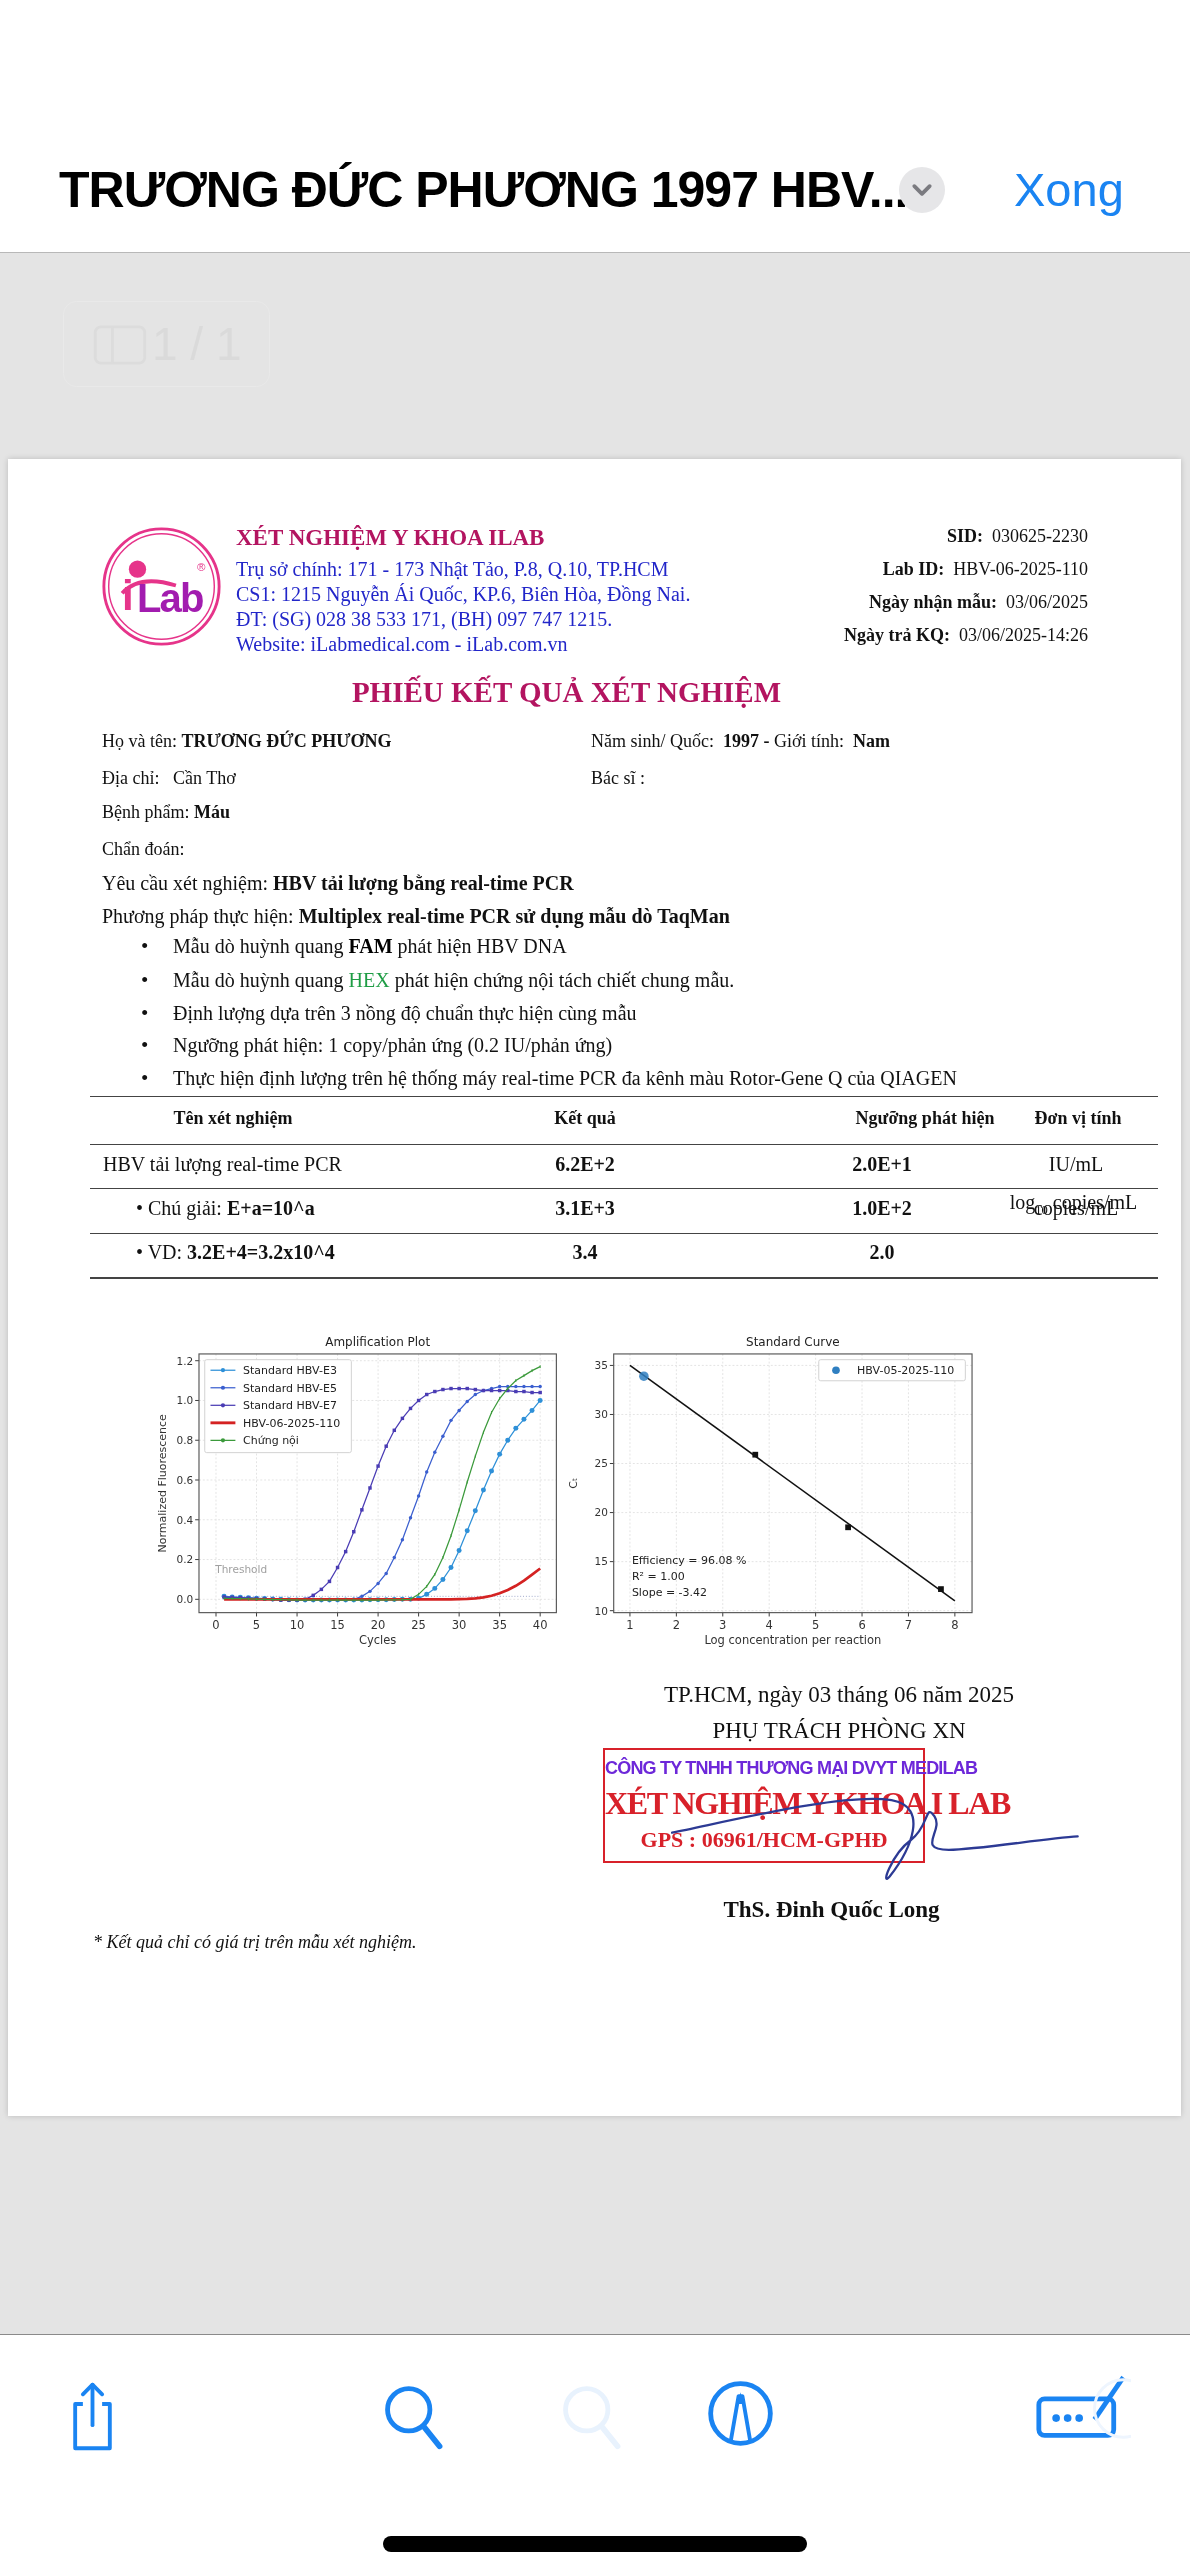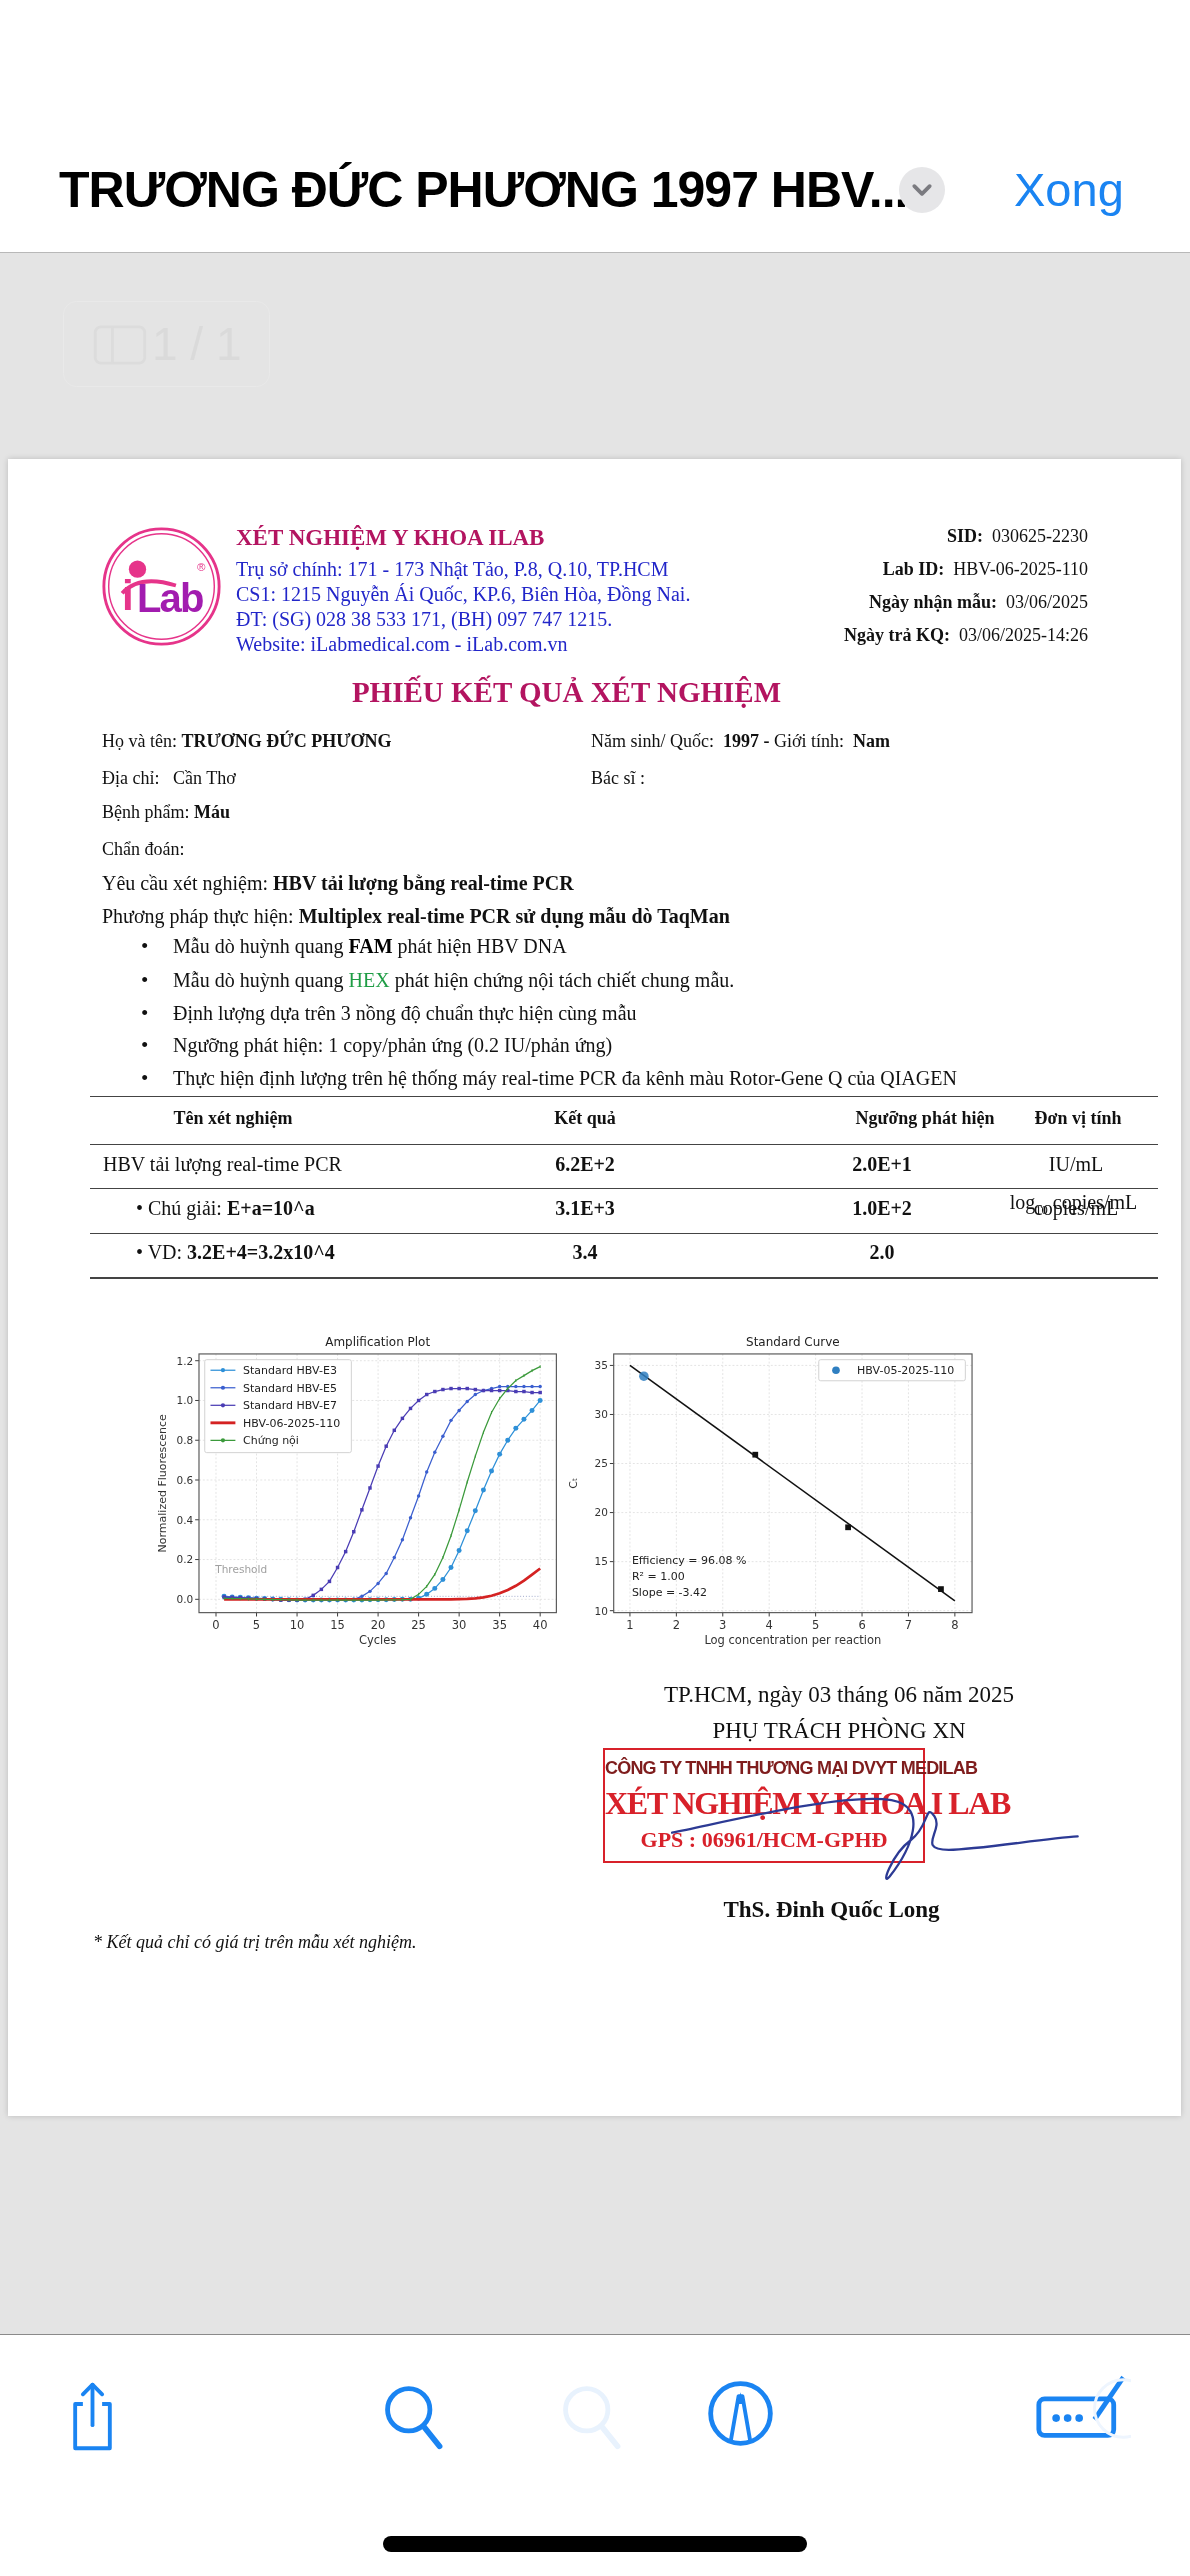--- a/index.html
+++ b/index.html
@@ -422,21 +422,21 @@
     <g>
       <rect x="269" y="34" width="153" height="22" fill="#fff" stroke="#d0d0d0" rx="2"></rect>
       <circle cx="287" cy="45" r="4" fill="#2f7fc1"></circle>
       <text x="309" y="49" font-size="11.5" fill="#222">HBV-05-2025-110</text>
     </g>
   </svg>
 
 <div class="abs doc cellc" style="left:652px;width:374px;top:1678px;font-size:23px;line-height:33px">TP.HCM, ngày 03 tháng 06 năm 2025</div>
 <div class="abs doc cellc" style="left:652px;width:374px;top:1714px;font-size:23px;line-height:33px;font-weight:normal">PHỤ TRÁCH PHÒNG XN</div>
 <div class="abs" style="left:603px;top:1748px;width:318px;height:111px;border:2.9px solid #d8212a;">
-  <div class="abs cellc" style="left:0;width:318px;top:7.7px;font:bold 18px 'Liberation Sans',sans-serif;color:#7f1d1d;letter-spacing:-0.8px;white-space:nowrap">CÔNG TY TNHH THƯƠNG MẠI DVYT MEDILAB</div>
+  <div class="abs cellc" style="left:0;width:318px;top:7.7px;font:bold 18px 'Liberation Sans',sans-serif;color:#6d28d9;letter-spacing:-0.8px;white-space:nowrap">CÔNG TY TNHH THƯƠNG MẠI DVYT MEDILAB</div>
   <div class="abs cellc" style="left:0;width:318px;top:35px;font:bold 32px 'Liberation Serif',serif;color:#d8212a;letter-spacing:-1.4px;white-space:nowrap">XÉT NGHIỆM Y KHOA I LAB</div>
   <div class="abs cellc" style="left:0;width:318px;top:77px;font:bold 22px 'Liberation Serif',serif;color:#d8212a;white-space:nowrap">GPS : 06961/HCM-GPHĐ</div>
 </div>
 <svg class="abs" style="left:671px;top:1783px" width="422" height="105" viewBox="0 0 440 110">
   <path d="M0 52 C 60 40, 180 10, 230 18 C 270 25, 250 70, 228 98 C 218 110, 230 75, 250 60 C 270 45, 265 20, 275 35 C 285 50, 255 70, 290 70 C 320 70, 390 58, 425 56" fill="none" stroke="#2c3a94" stroke-width="2.4" stroke-linecap="round"></path>
 </svg>
 <div class="abs doc cellc" style="left:652px;width:359px;top:1893px;font-size:23px;line-height:33px;font-weight:bold">ThS. Đinh Quốc Long</div>
 
 <div class="abs doc" style="left:93px;top:1929px;font-size:18px;line-height:27px;font-style:italic">* Kết quả chỉ có giá trị trên mẫu xét nghiệm.</div>
 

